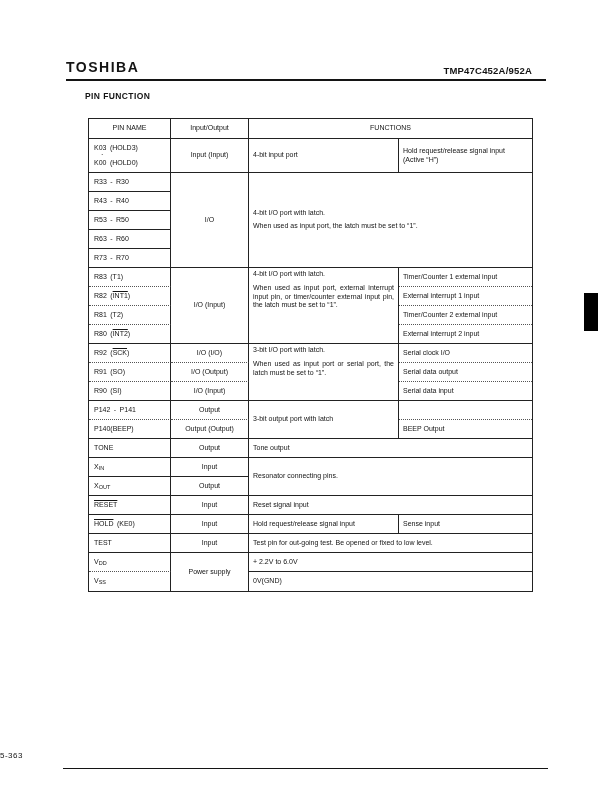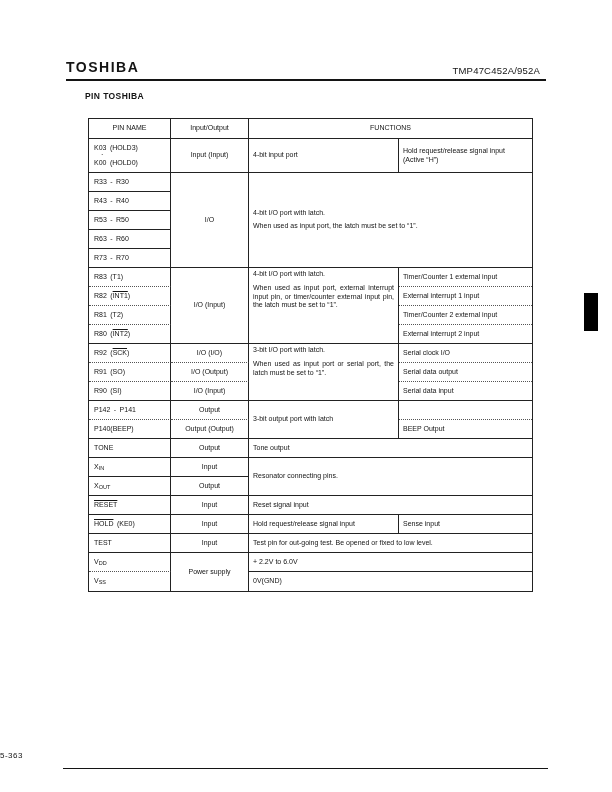--- a/index.html
+++ b/index.html
@@ -1,21 +1,21 @@
 <!DOCTYPE html>
 <html><head>
 <meta charset="utf-8">
 <style>
   * { margin:0; padding:0; box-sizing:border-box; }
   html,body { width:612px; height:792px; }
   body { font-family:"Liberation Sans", sans-serif; background:#ffffff; }
   .page { position:relative; width:612px; height:792px; background:#ffffff; color:#141414; overflow:hidden;padding-left:44px; }
 
   .brand { position:absolute; left:66px; top:59px; font-size:14px; font-weight:bold; letter-spacing:1.5px; }
-  .part  { position:absolute; right:72px; top:65px; font-size:9.5px; font-weight:normal; letter-spacing:0.2px; }
+  .part  { position:absolute; right:80px; top:65px; font-size:9.5px; font-weight:bold; letter-spacing:0.2px; }
   .header-rule { position:absolute; left:66px; top:79px; width:480px; height:2px; background:#141414; }
   .section-title { position:absolute; left:85px; top:91px; font-size:8.5px; font-weight:bold; letter-spacing:0.4px; }
 
   table.pin-table { position:absolute; left:88px; top:118px; width:443px; table-layout:fixed;
     border-collapse:separate; border-spacing:0; border:1px solid #222; font-size:7px; color:#141414; }
   .pin-table tr { height:19px; }
   .pin-table tr.hdr { height:20px; }
   .pin-table tr.h34 { height:34px; }
   .pin-table th, .pin-table td { border-right:1px solid #222; border-bottom:1px solid #222;
     padding:1px 3px; vertical-align:middle; line-height:1.25; font-weight:normal; overflow:hidden; }
@@ -41,21 +41,21 @@
   .footer-rule { position:absolute; left:63px; top:768px; width:485px; height:1px; background:#141414; }
 </style>
 </head>
 <body>
 
 <div class="page">
 
   <div class="brand">TOSHIBA</div>
   <div class="part">TMP47C452A/952A</div>
   <div class="header-rule"></div>
-  <div class="section-title">PIN TOSHIBA</div>
+  <div class="section-title">PIN FUNCTION</div>
 
   <table class="pin-table">
     <colgroup>
       <col style="width:82px">
         <col style="width:78px">
         <col style="width:150px">
         <col style="width:133px">
     </colgroup>
 
     <tbody>

